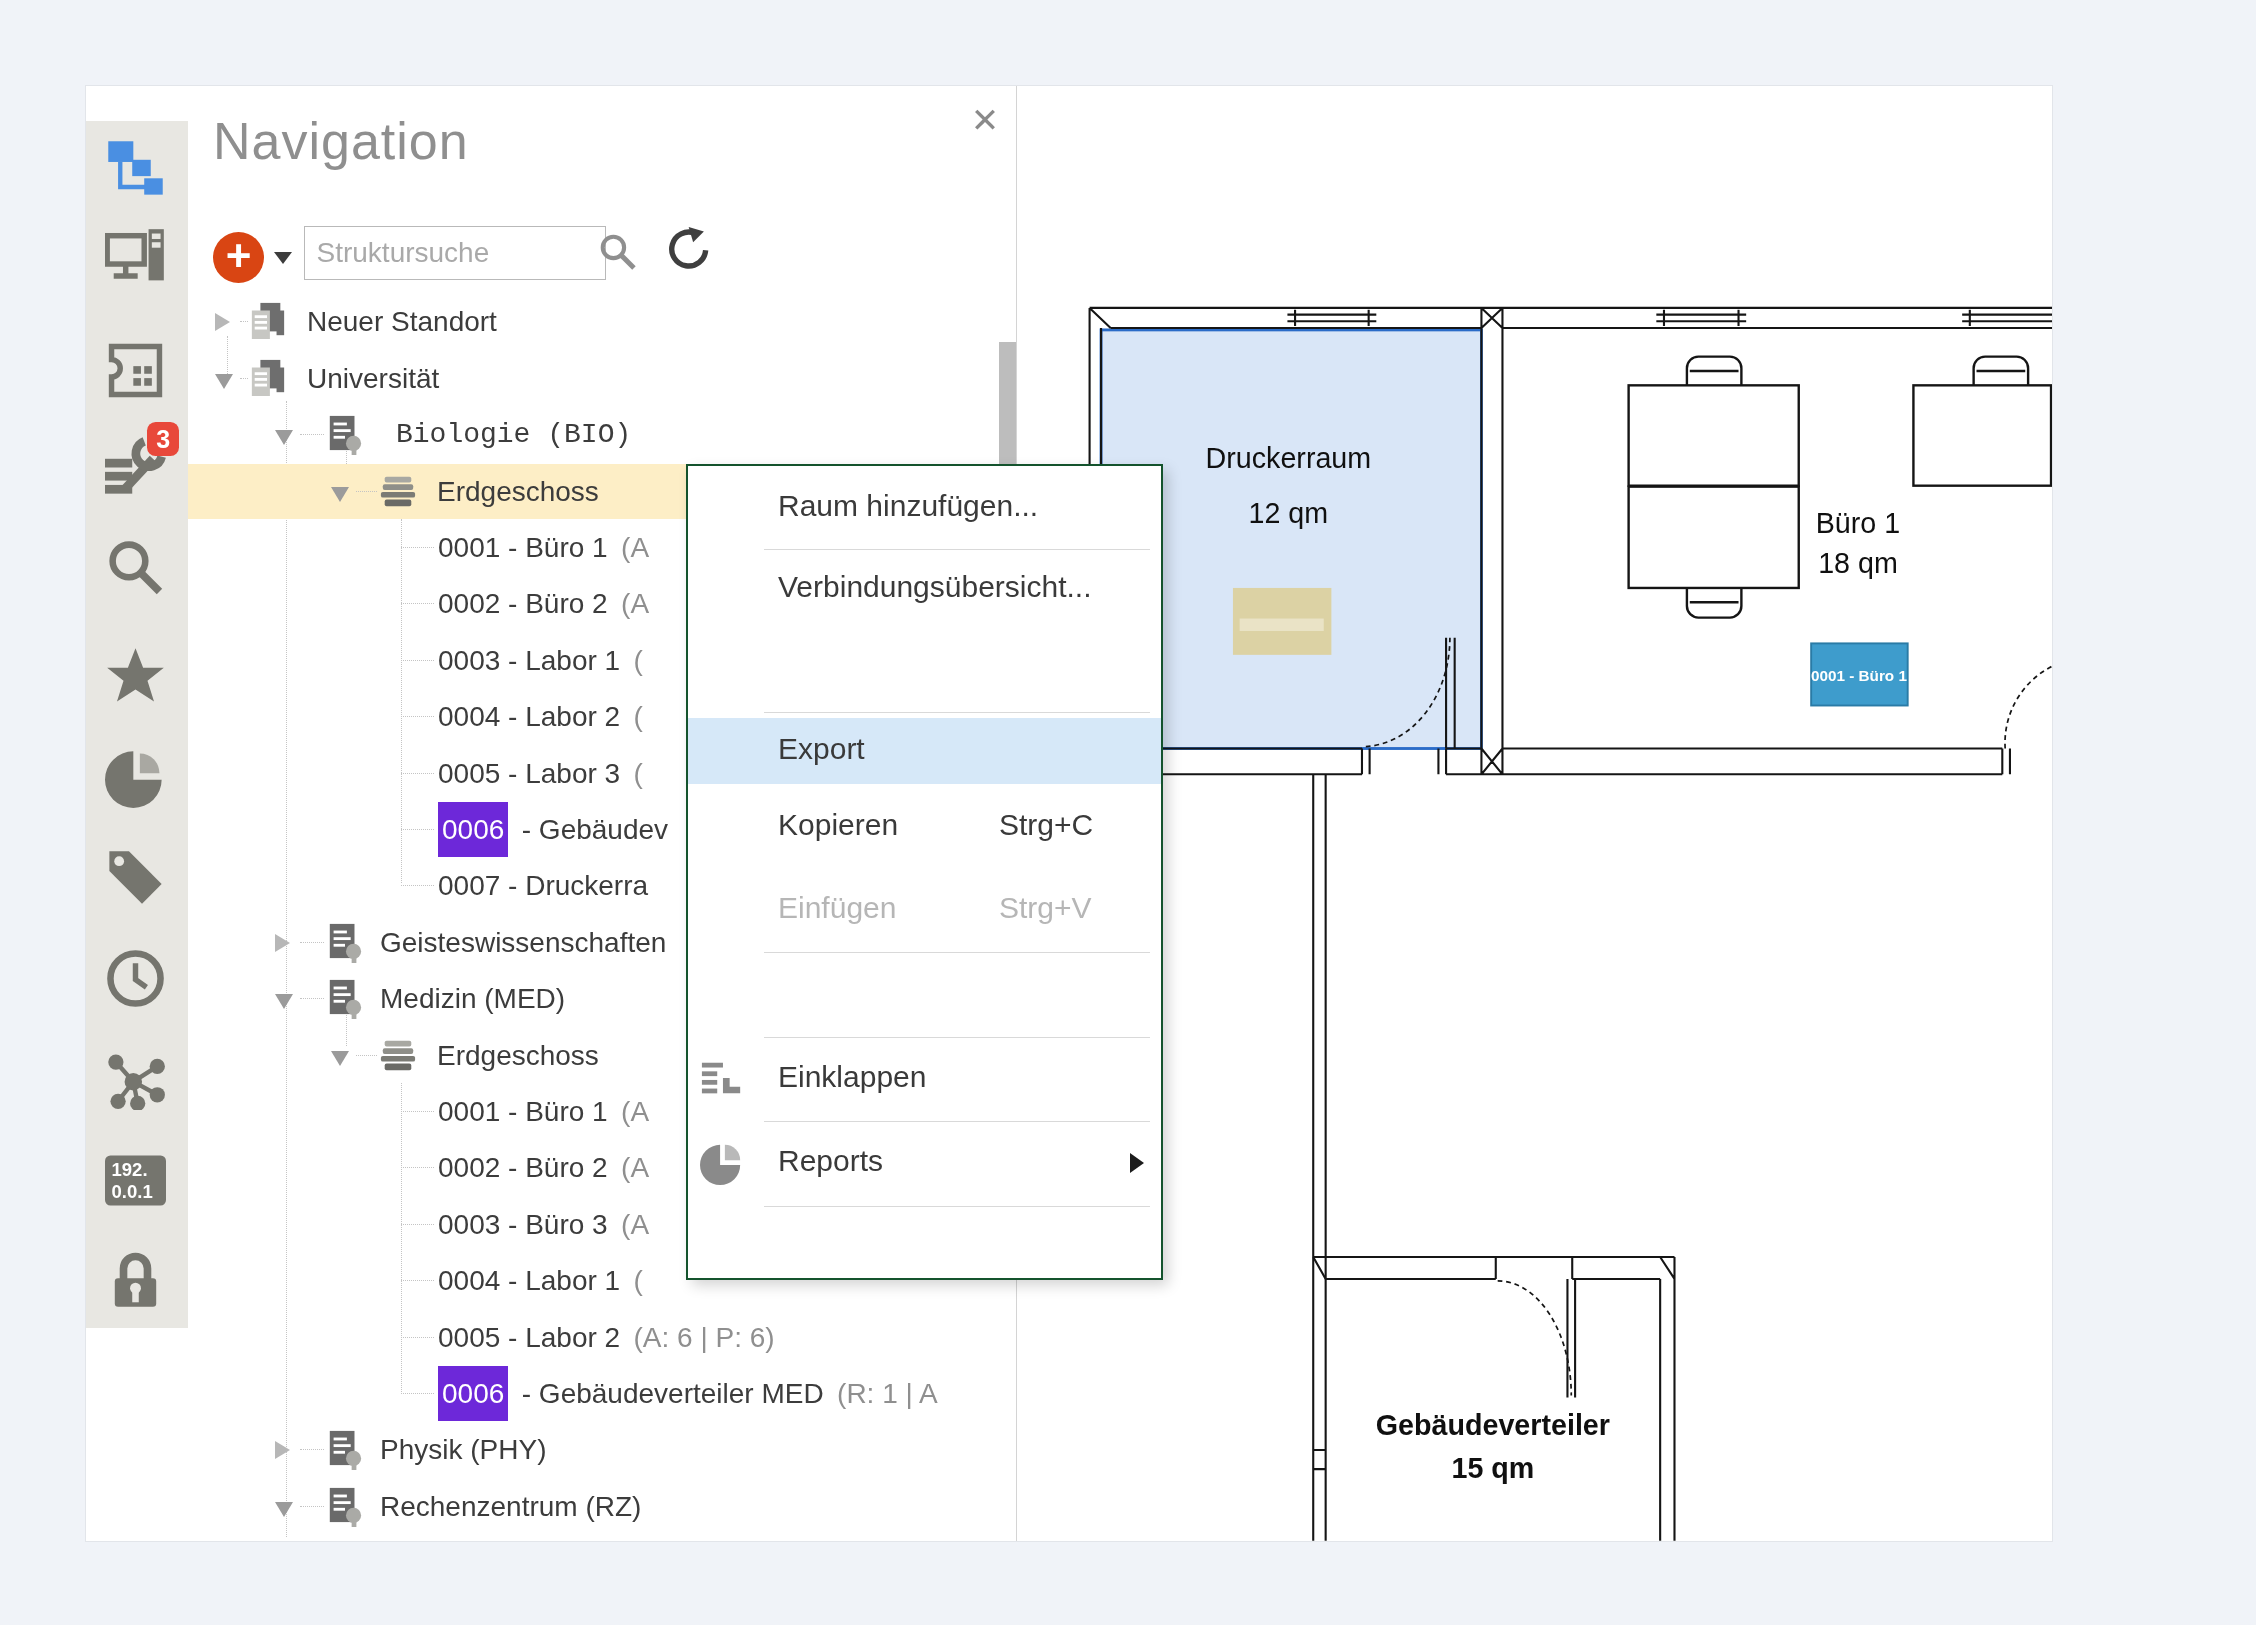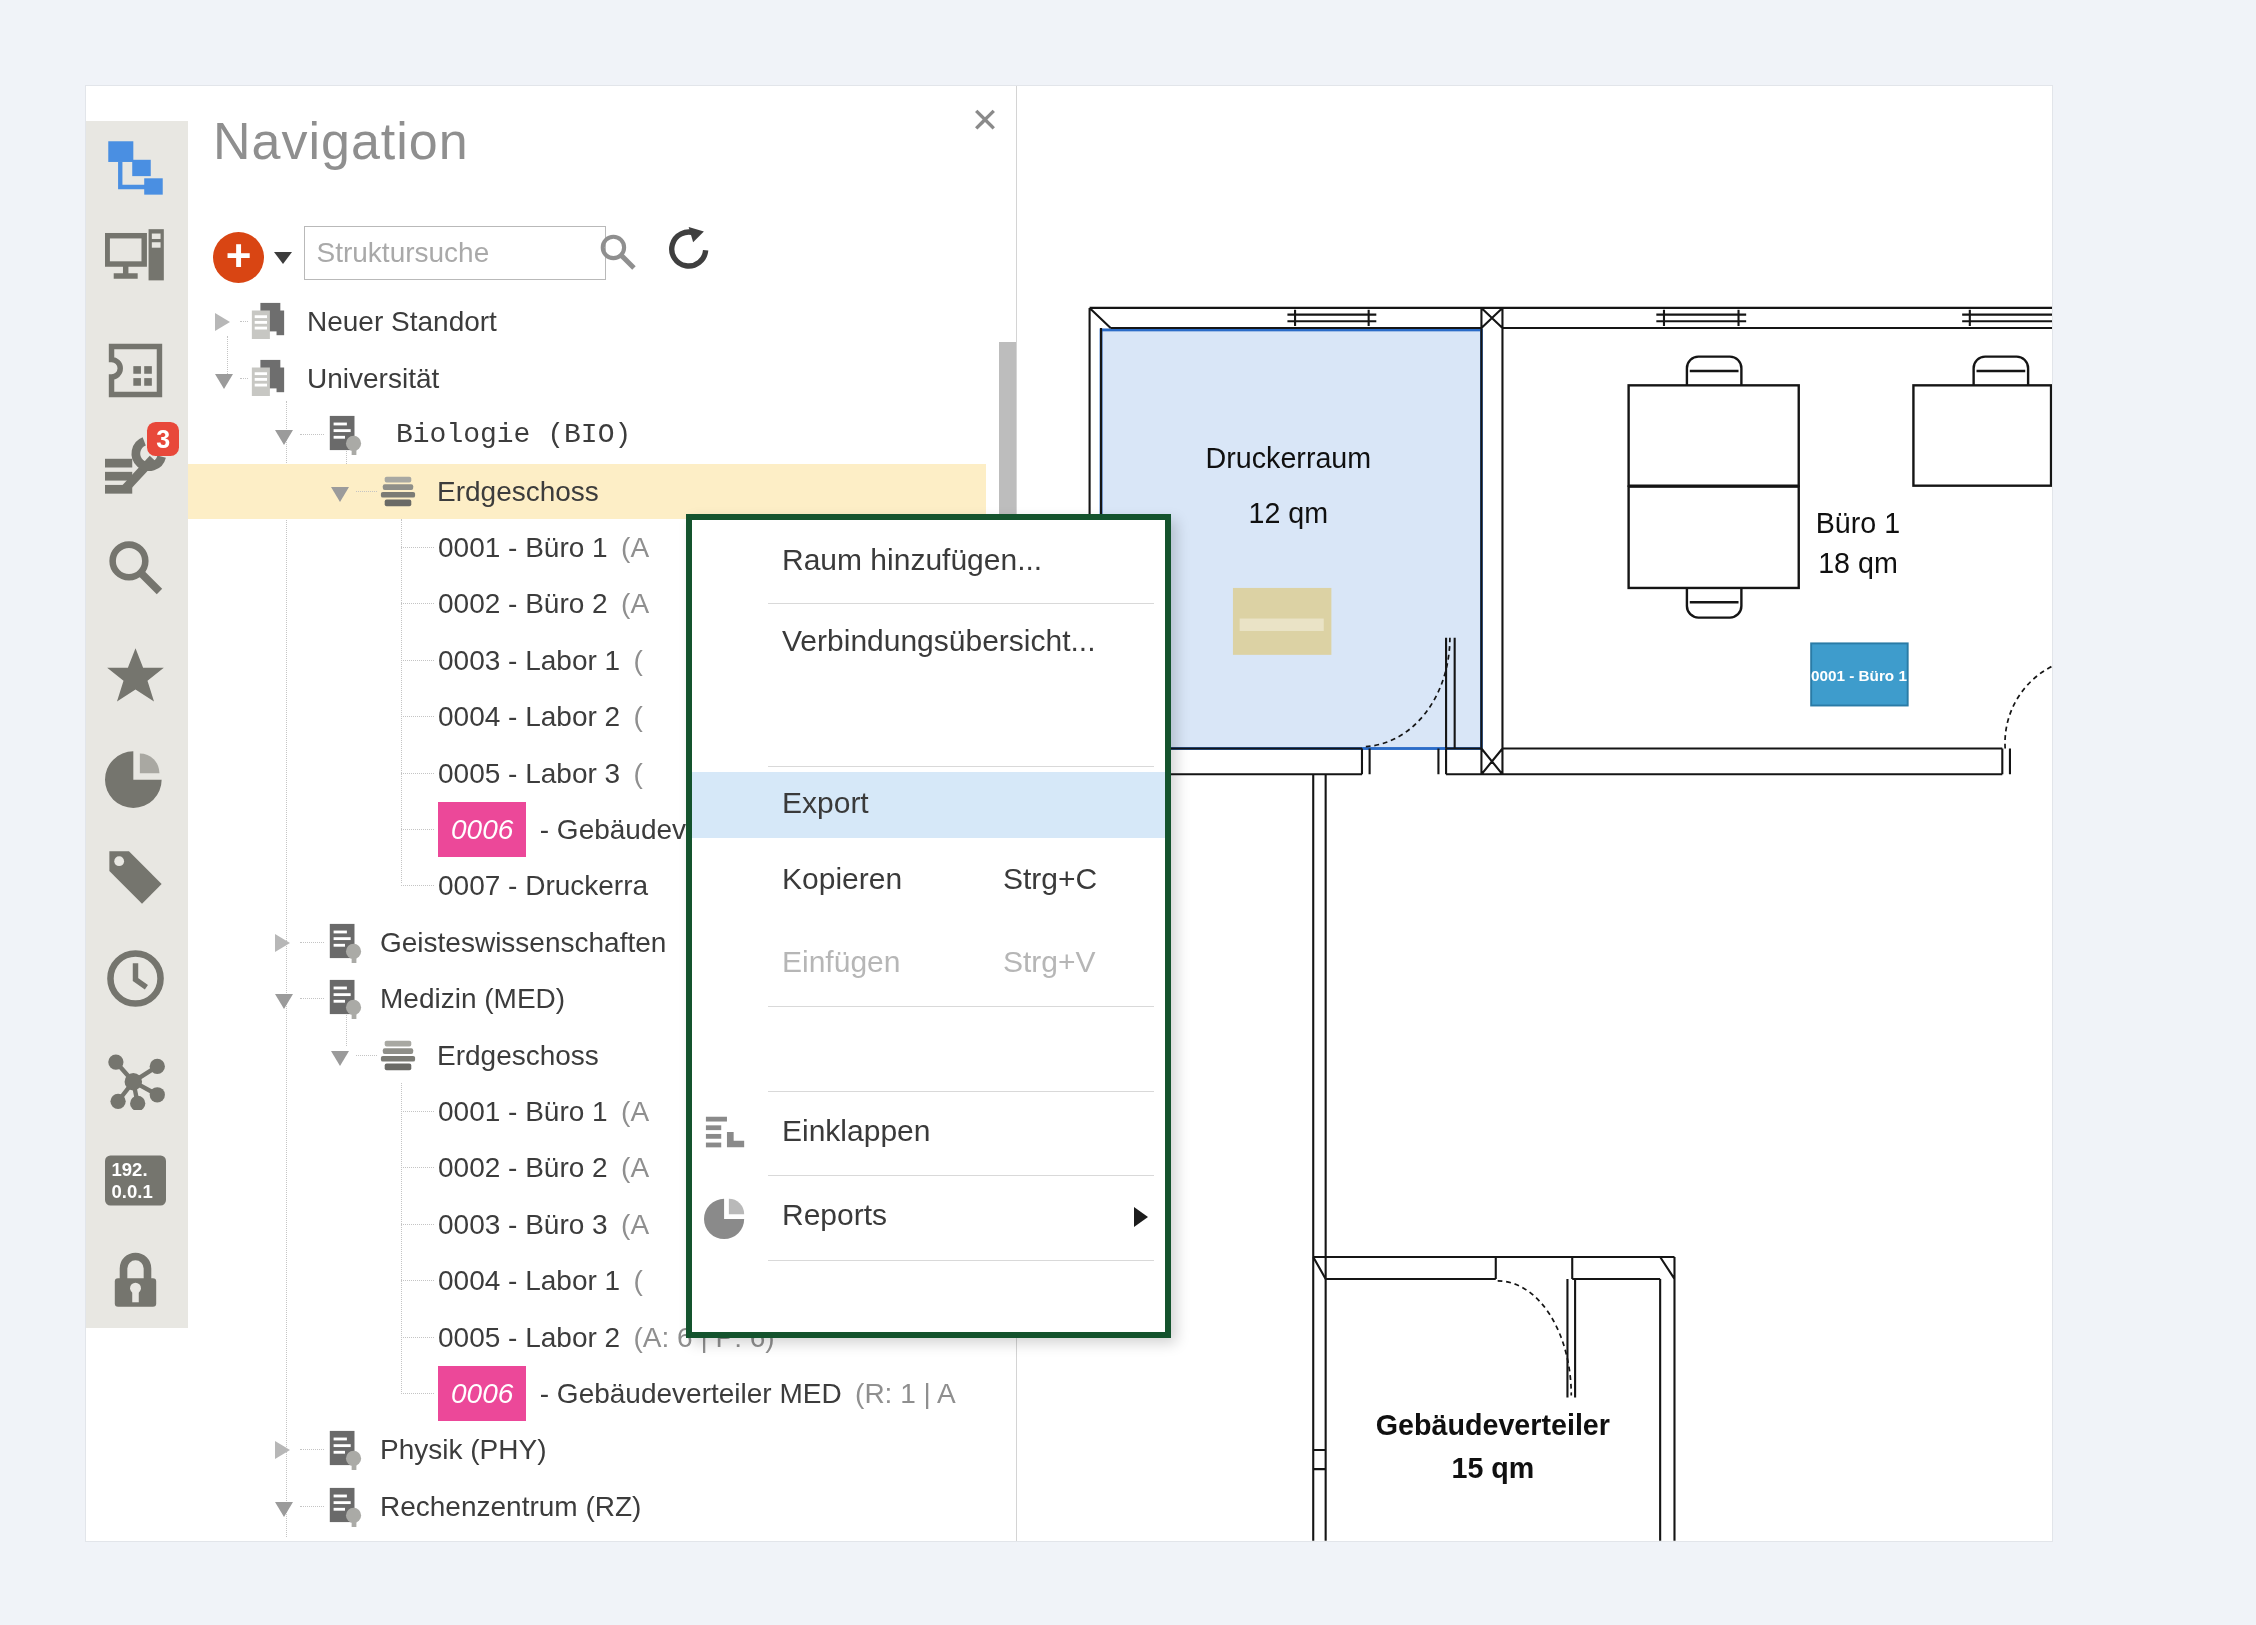--- a/index.html
+++ b/index.html
@@ -36,28 +36,28 @@
   
   .row{position:absolute;left:0;width:828px;height:55px;cursor:pointer;}
   .row .selbg{position:absolute;left:0;top:0;width:798px;height:55px;background:#fdeec6;}
   .arrow-c{position:absolute;top:19px;width:0;height:0;border-top:9.6px solid transparent;
       border-bottom:9.6px solid transparent;border-left:15.3px solid #b7b7b7;}
   .arrow-e{position:absolute;top:23px;width:0;height:0;border-left:9.6px solid transparent;
       border-right:9.6px solid transparent;border-top:15.3px solid #9b9b9b;}
   .ticon{position:absolute;top:6.7px;width:38px;height:42px;}
   .tlabel{position:absolute;top:0;line-height:55px;font-size:28px;color:#3c3c3c;white-space:nowrap;}
   .tmeta{color:#8f8f8f;margin-left:13.4px;}
-  .tbadge{display:inline-block;background:#ec4899;color:#fff;padding:0 13px;margin-right:5.7px;font-style:italic;}
+  .tbadge{display:inline-block;background:#6d28d9;color:#fff;padding:0 4px;margin-right:5.7px;}
   .dot-v{position:absolute;border-left:1.9px dotted #c4c4c4;width:0;}
   .dot-h{position:absolute;border-top:1.9px dotted #c4c4c4;height:0;}
   #scrollthumb{left:999px;top:342px;width:17px;height:315px;background:#bdbdbd;cursor:pointer;}
   #divider{left:1016px;top:86px;width:1px;height:1455px;background:#d4d4d4;}
   
-  #ctxmenu{left:686px;top:514px;width:473px;height:812px;background:#fff;
-      border:6px solid #14532d;box-shadow:5.7px 5.7px 13.4px rgba(0,0,0,.18);z-index:20;}
+  #ctxmenu{left:686px;top:464px;width:473px;height:812px;background:#fff;
+      border:2px solid #14532d;box-shadow:5.7px 5.7px 13.4px rgba(0,0,0,.18);z-index:20;}
   .mi{position:absolute;left:0;width:473px;cursor:pointer;}
   .mi .ml{position:absolute;left:90px;font-size:30px;color:#3a3a3a;white-space:nowrap;}
   .mi.dis .ml,.mi.dis .ms{color:#b6b6b6;cursor:default;}
   .mi .ms{position:absolute;left:311px;font-size:30px;color:#3a3a3a;}
   .mi .sub{position:absolute;left:442px;width:0;height:0;border-top:10.5px solid transparent;
       border-bottom:10.5px solid transparent;border-left:14.3px solid #1c1c1c;}
   .mi .mico{position:absolute;left:11.5px;width:44px;height:44px;}
   .mi.hl{background:#d6e8f8;text-align:right;}
   .msep{position:absolute;left:76px;width:386px;height:0;border-top:1px solid #d9d9d9;}
   

